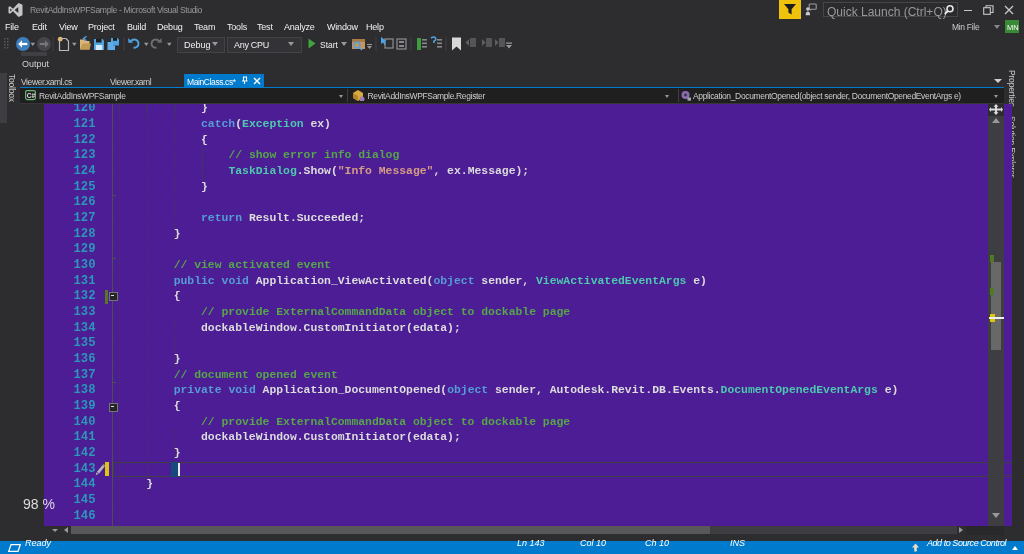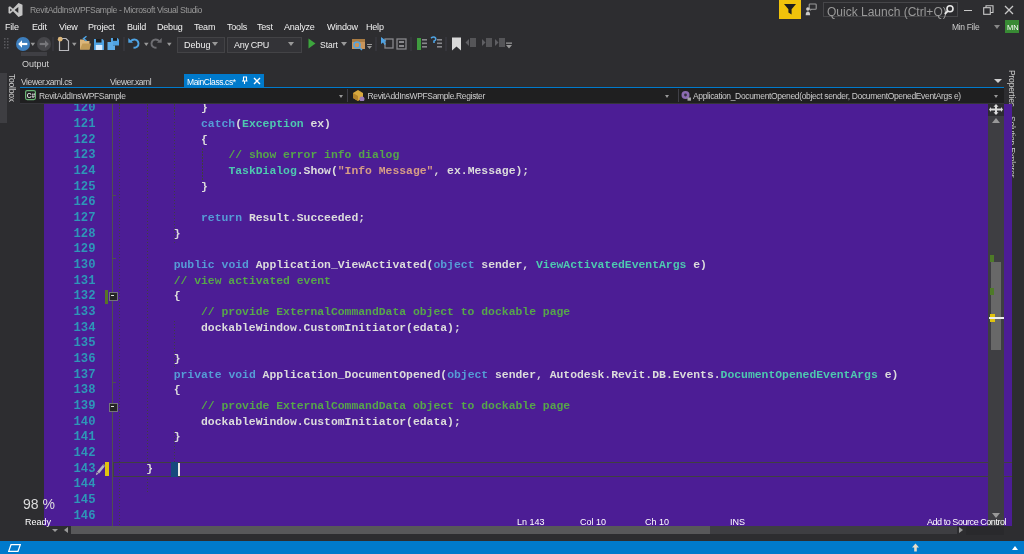--- a/index.html
+++ b/index.html
@@ -30,21 +30,21 @@
   #gut div{height:15.68px;line-height:15.68px;}
   #code{position:absolute;left:75px;top:-2.3px;font-family:"Liberation Mono",monospace;
         font-size:11.4px;font-weight:bold;color:#dcdcdc;}
   #code div{height:15.68px;line-height:15.68px;white-space:pre;}
   .k{color:#569cd6;} .t{color:#4ec9b0;} .c{color:#57a64a;} .s{color:#d69d85;}
   .guide{position:absolute;width:1px;background-image:repeating-linear-gradient(to bottom,#3f3f3f 0,#3f3f3f 1.5px,transparent 1.5px,transparent 3px);}
   
   #vsb{left:988px;top:103.5px;width:16px;height:422px;background:#3e3e42;}
   
   #status{left:0;top:541px;width:1024px;height:13px;background:#007acc;}
-  .st{position:absolute;top:517px;font-size:9px;color:#ffffff;white-space:nowrap;}
+  .st{position:absolute;top:538px;font-size:9px;color:#ffffff;white-space:nowrap;font-style:italic;}
   .vtext{writing-mode:vertical-rl;text-orientation:sideways;font-size:8.5px;letter-spacing:-0.2px;color:#c8c8c8;white-space:nowrap;}
 </style></head>
 <body>
 
 <div id="title" class="abs"></div>
 <svg class="abs" style="left:7px;top:2px" width="17" height="16" viewBox="0 0 17 16">
   <path d="M11.5 1 L6 6.7 L3 4.3 L1.5 5 L1.5 11 L3 11.7 L6 9.3 L11.5 15 L15.5 13.2 L15.5 2.8 Z M3.2 9.6 L3.2 6.4 L5 8 Z M7.6 8 L11.3 4.9 L11.3 11.1 Z" fill="#c5c5c5"></path>
 </svg>
 <div class="abs ui gray" style="left:30px;top:5px;font-size:8.6px;letter-spacing:-0.38px;color:#999">RevitAddInsWPFSample - Microsoft Visual Studio</div>
 <div class="abs" style="left:779px;top:0px;width:22px;height:19px;background:#f0c20b"></div>
@@ -306,27 +306,28 @@
 <div>            }</div>
 <div>            <span class="k">catch</span>(<span class="t">Exception</span> ex)</div>
 <div>            {</div>
 <div>                <span class="c">// show error info dialog</span></div>
 <div>                <span class="t">TaskDialog</span>.Show(<span class="s">"Info Message"</span>, ex.Message);</div>
 <div>            }</div>
 <div> </div>
 <div>            <span class="k">return</span> Result.Succeeded;</div>
 <div>        }</div>
 <div> </div>
+<div>        <span class="c">// view activated event</span></div>
 <div>        <span class="k">public</span> <span class="k">void</span> Application_ViewActivated(<span class="k">object</span> sender, <span class="t">ViewActivatedEventArgs</span> e)</div>
-<div>        <span class="c">// view activated event</span></div>
 <div>        {</div>
 <div>            <span class="c">// provide ExternalCommandData object to dockable page</span></div>
 <div>            dockableWindow.CustomInitiator(edata);</div>
 <div> </div>
 <div>        }</div>
+<div>        <span class="c">// document opened event</span></div>
 <div>        <span class="k">private</span> <span class="k">void</span> Application_DocumentOpened(<span class="k">object</span> sender, Autodesk.Revit.DB.Events.<span class="t">DocumentOpenedEventArgs</span> e)</div>
 <div>        {</div>
 <div>            <span class="c">// provide ExternalCommandData object to dockable page</span></div>
 <div>            dockableWindow.CustomInitiator(edata);</div>
 <div>        }</div>
 <div> </div>
 <div>    }</div>
 <div> </div>
   </div>
 </div>

